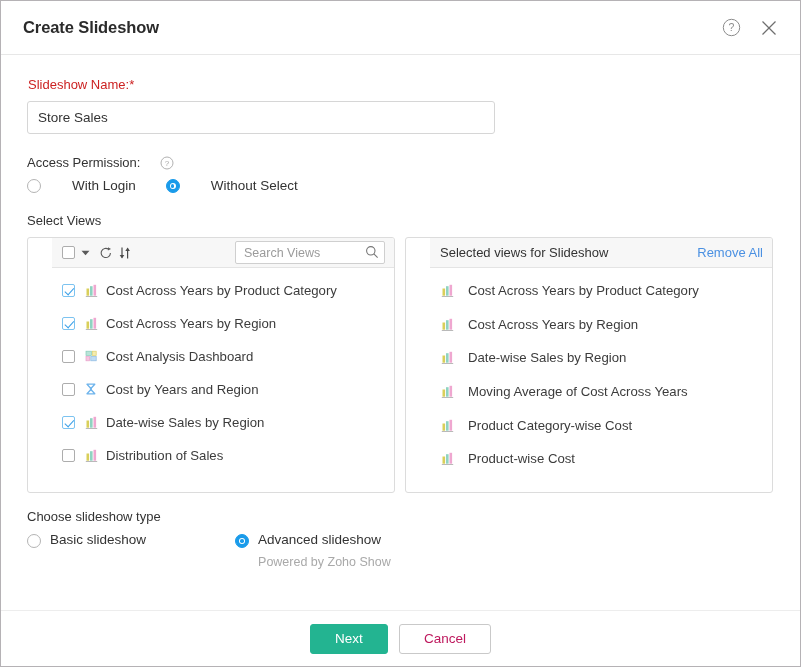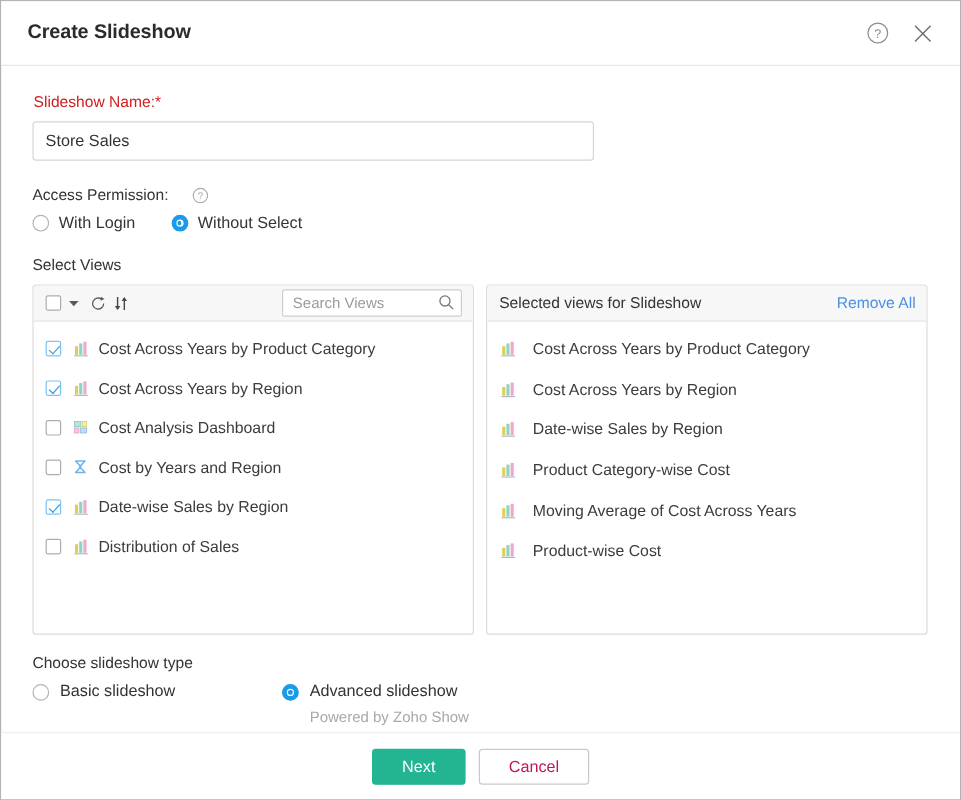--- a/index.html
+++ b/index.html
@@ -101,20 +101,21 @@
   .radio-row {
     margin-top: 8px;
     display: flex;
     align-items: center;
   }
   .radio-opt {
     display: flex;
     align-items: flex-end;
     cursor: pointer;
     margin-right: 30px;
+    gap: 23px;
   }
   .radio-opt .rlabel {
     font-size: 13.5px;
     color: #333333;
     margin-left: 8px;
   }
 
   .radio {
     width: 14px; height: 14px;
     border-radius: 50%;
@@ -156,24 +157,25 @@
   .panels {
     margin-top: 9px;
     display: flex;
     gap: 10px;
   }
   .panel {
     box-sizing: border-box;
     border: 1px solid #dcdcdc;
     border-radius: 3px;
     background: #fff;
-    height: 292px;
+    height: 256px;
     overflow: hidden;
     display: flex;
     flex-direction: column;
+    padding-left: 24px;
   }
   .panel-left  { width: 368px; }
   .panel-right { width: 368px; }
 
   .panel-head {
     height: 30px;
     flex: 0 0 30px;
     background: #f7f7f7;
     border-bottom: 1px solid #e4e4e4;
     display: flex;
@@ -543,33 +545,33 @@
 
           <div class="view-row">
             <span class="view-icon">
               <svg width="15" height="15" viewBox="0 0 15 15">
                 <rect x="1.5" y="5.5" width="2.6" height="7.2" fill="#d9cf5a"></rect>
                 <rect x="5.0" y="3.2" width="2.6" height="9.5" fill="#8fd3c1"></rect>
                 <rect x="8.5" y="1.8" width="2.6" height="10.9" fill="#efa7d0"></rect>
                 <rect x="0.8" y="13" width="11.4" height="1" fill="#b9b9b9"></rect>
               </svg>
             </span>
+            <span class="vlabel">Moving Average of Cost Across Years</span>
+          </div>
+
+          <div class="view-row">
+            <span class="view-icon">
+              <svg width="15" height="15" viewBox="0 0 15 15">
+                <rect x="1.5" y="5.5" width="2.6" height="7.2" fill="#d9cf5a"></rect>
+                <rect x="5.0" y="3.2" width="2.6" height="9.5" fill="#8fd3c1"></rect>
+                <rect x="8.5" y="1.8" width="2.6" height="10.9" fill="#efa7d0"></rect>
+                <rect x="0.8" y="13" width="11.4" height="1" fill="#b9b9b9"></rect>
+              </svg>
+            </span>
             <span class="vlabel">Product Category-wise Cost</span>
-          </div>
-
-          <div class="view-row">
-            <span class="view-icon">
-              <svg width="15" height="15" viewBox="0 0 15 15">
-                <rect x="1.5" y="5.5" width="2.6" height="7.2" fill="#d9cf5a"></rect>
-                <rect x="5.0" y="3.2" width="2.6" height="9.5" fill="#8fd3c1"></rect>
-                <rect x="8.5" y="1.8" width="2.6" height="10.9" fill="#efa7d0"></rect>
-                <rect x="0.8" y="13" width="11.4" height="1" fill="#b9b9b9"></rect>
-              </svg>
-            </span>
-            <span class="vlabel">Moving Average of Cost Across Years</span>
           </div>
 
           <div class="view-row">
             <span class="view-icon">
               <svg width="15" height="15" viewBox="0 0 15 15">
                 <rect x="1.5" y="5.5" width="2.6" height="7.2" fill="#d9cf5a"></rect>
                 <rect x="5.0" y="3.2" width="2.6" height="9.5" fill="#8fd3c1"></rect>
                 <rect x="8.5" y="1.8" width="2.6" height="10.9" fill="#efa7d0"></rect>
                 <rect x="0.8" y="13" width="11.4" height="1" fill="#b9b9b9"></rect>
               </svg>

